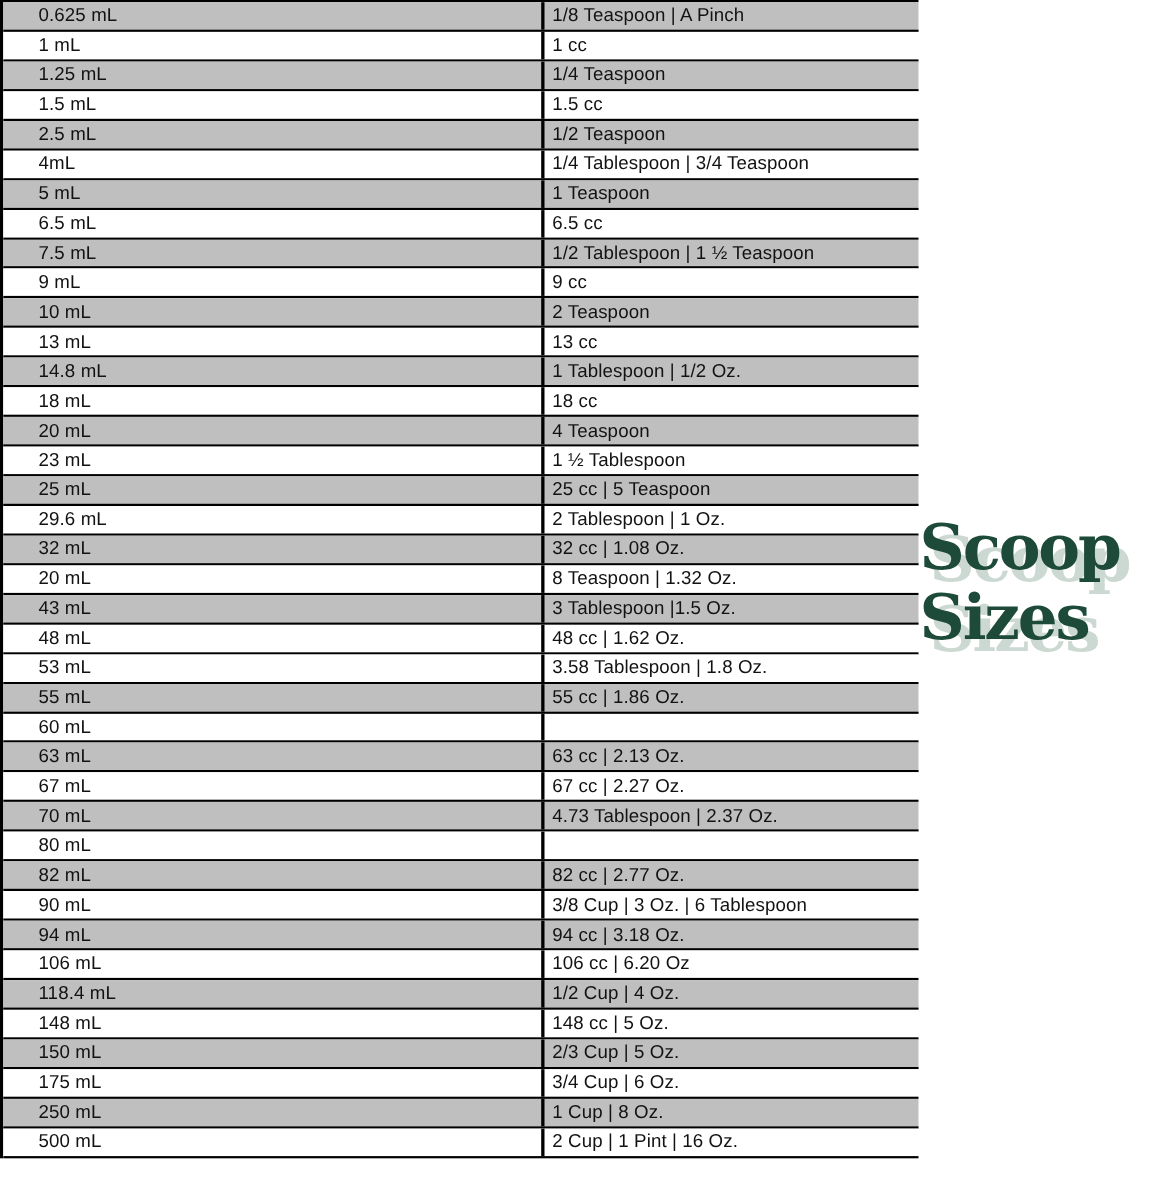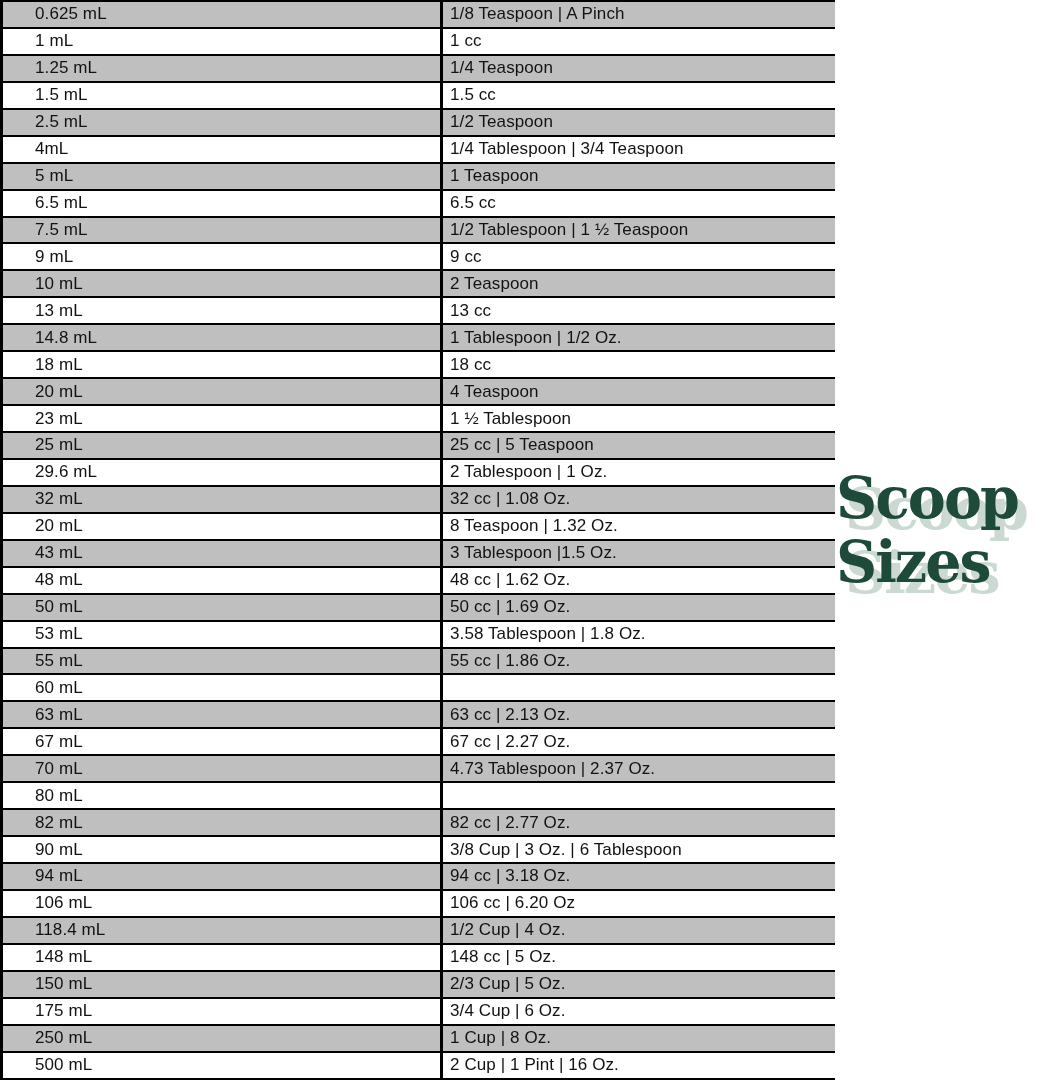--- a/index.html
+++ b/index.html
@@ -25,21 +25,21 @@
     display:flex;height:26.95px;box-sizing:border-box;
     border-bottom:2px solid var(--border-color);
     background:#ffffff;
   }
   .row.gray{background:var(--alt-row);}
   .cell{
     box-sizing:border-box;display:flex;align-items:center;
     padding-left:7px;font-size:17px;color:#121212;
     white-space:nowrap;overflow:hidden;letter-spacing:0.1px;
   }
-  .cell-ml{width:440px;border-right:3px solid var(--border-color);padding-left:32px;}
+  .cell-ml{width:492px;border-right:3px solid var(--border-color);padding-left:32px;}
   .cell-conv{flex:1;}
 
   .logo{
     position:absolute;left:836px;top:466px;width:227px;
     font-family:"DejaVu Serif",serif;
     font-weight:bold;
     font-size:57px;line-height:64px;
     letter-spacing:-2px;
     color:var(--logo-color);
   }
@@ -133,24 +133,20 @@
         <div class="cell cell-conv">8 Teaspoon | 1.32 Oz.</div>
       </div>
       <div class="row gray">
         <div class="cell cell-ml">43 mL</div>
         <div class="cell cell-conv">3 Tablespoon |1.5 Oz.</div>
       </div>
       <div class="row white">
         <div class="cell cell-ml">48 mL</div>
         <div class="cell cell-conv">48 cc | 1.62 Oz.</div>
       </div>
-      <div class="row gray">
-        <div class="cell cell-ml">50 mL</div>
-        <div class="cell cell-conv">50 cc | 1.69 Oz.</div>
-      </div>
       <div class="row white">
         <div class="cell cell-ml">53 mL</div>
         <div class="cell cell-conv">3.58 Tablespoon | 1.8 Oz.</div>
       </div>
       <div class="row gray">
         <div class="cell cell-ml">55 mL</div>
         <div class="cell cell-conv">55 cc | 1.86 Oz.</div>
       </div>
       <div class="row white">
         <div class="cell cell-ml">60 mL</div>

